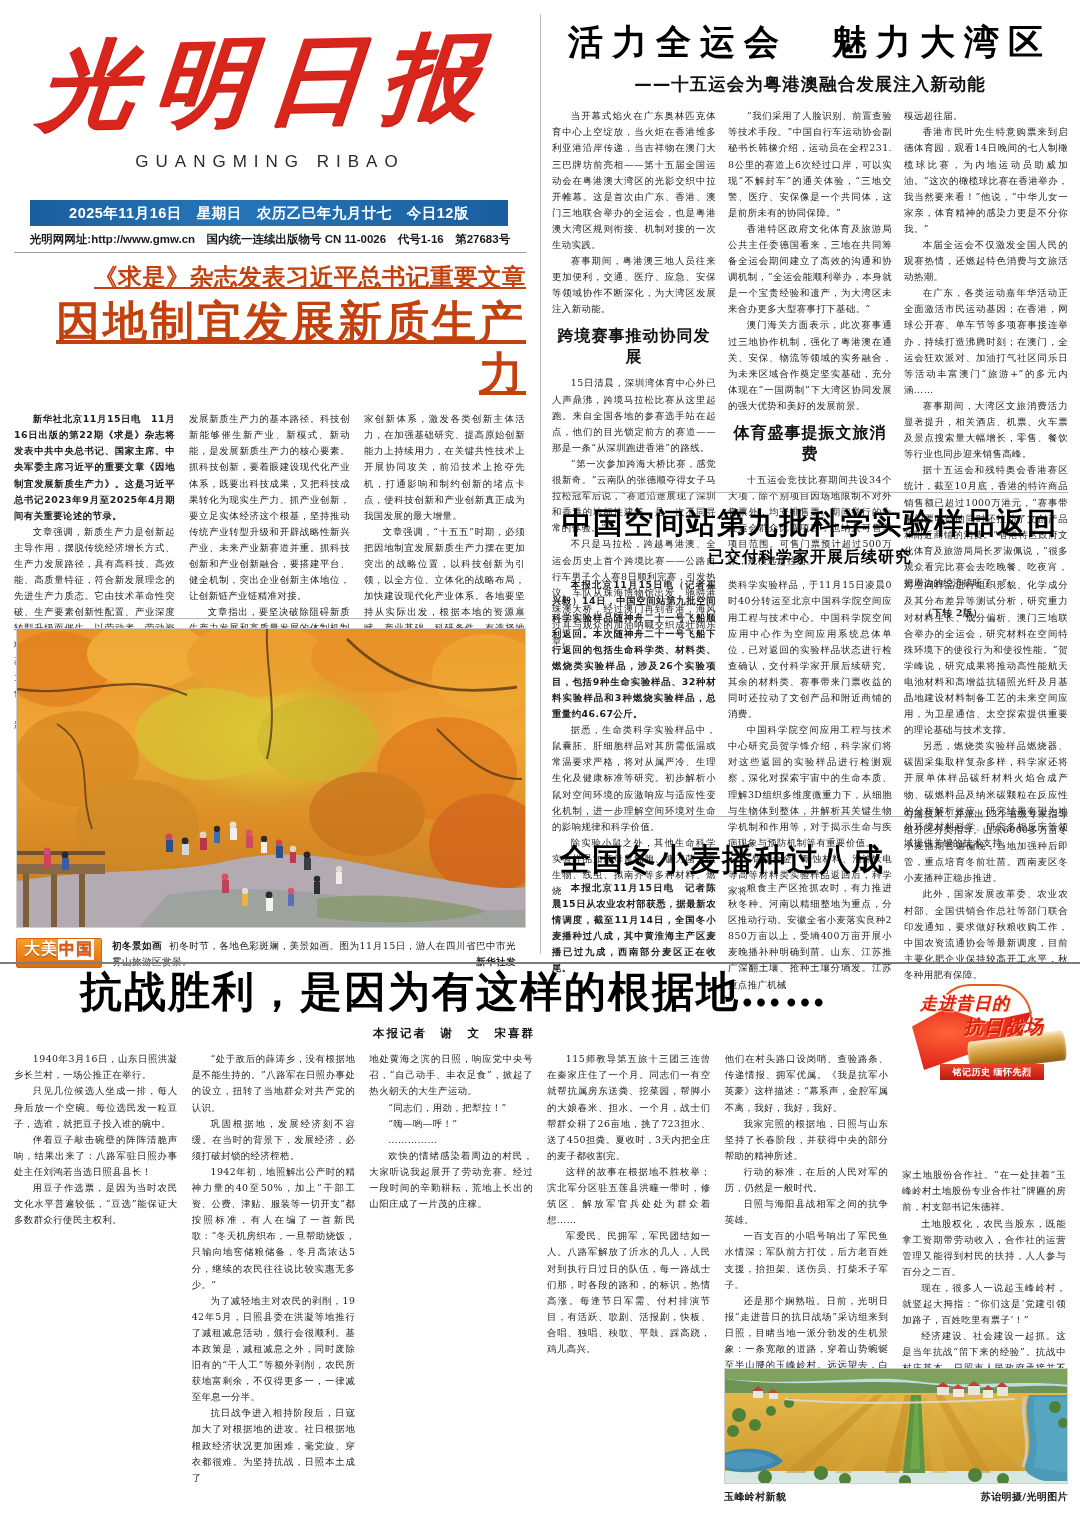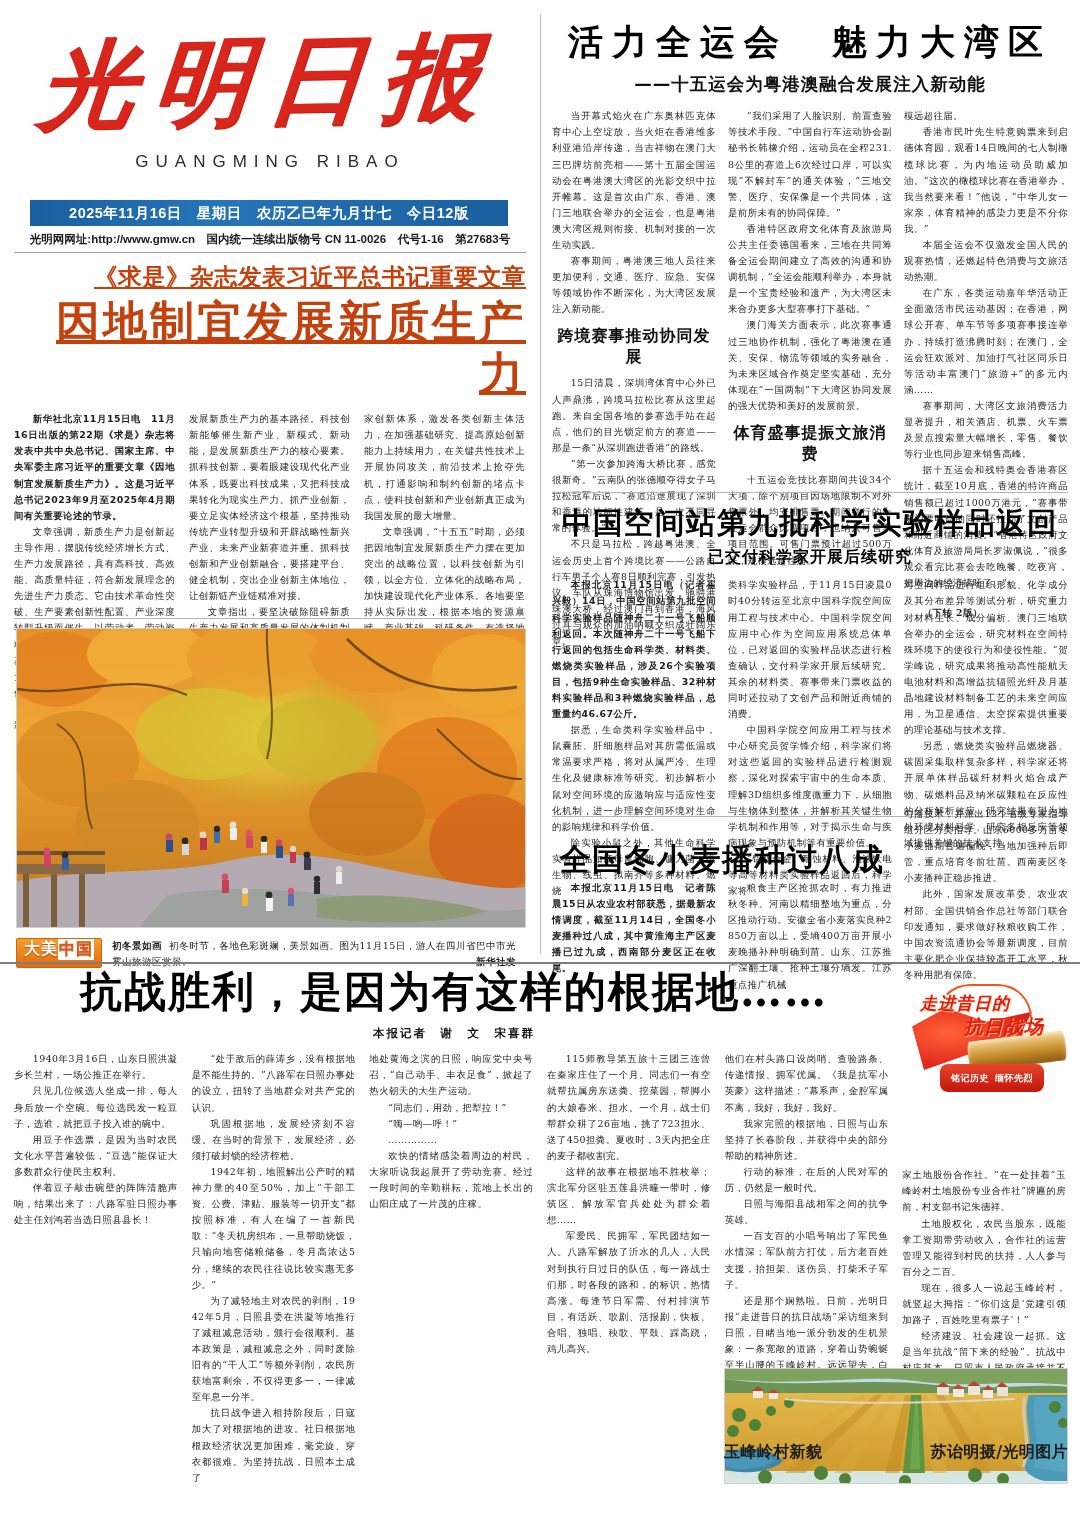--- a/index.html
+++ b/index.html
@@ -158,37 +158,37 @@
     text-shadow: 1px 1px 0 rgba(255,200,150,.8);
   }
   .camp-l1 { left: 14px; top: 22px; font-size: 17px; letter-spacing: 1px; }
   .camp-l2 { left: 58px; top: 44px; font-size: 19px; letter-spacing: 1px; }
   .camp-arc {
     position: absolute; left: 30px; top: 14px; width: 96px; height: 34px;
     border: 2.5px solid #e85a1a; border-bottom: none; border-radius: 50px 50px 0 0;
     border-left-color: transparent;
   }
   .camp-tag {
-    position: absolute; left: 34px; top: 94px; width: 104px; height: 28px;
+    position: absolute; left: 34px; top: 94px; width: 104px; height: 16px;
     background: linear-gradient(180deg,#e8452a,#c2160c);
-    border-radius: 8px; display:flex; align-items:center; justify-content:center;
+    border-radius: 0; display:flex; align-items:center; justify-content:center;
     color:#fff; font-size: 9px; font-weight:700; letter-spacing:.5px;
-    font-family:Liberation Mono, monospace;
+    font-family:Liberation Sans, sans-serif;
   }
 
   .hr-thin { position:absolute; border-top:1px solid #b5b5b5; }
   .hr-thick { position:absolute; border-top:2px solid #7d7d7d; }
 
   
   .bphoto { position: absolute; left: 724px; top: 1368px; width: 344px; height: 116px;
     border: 1px solid #d0d0d0; overflow:hidden; }
-  .bphoto-cap { position:absolute; left:724px; top:1442px; width:344px;
+  .bphoto-cap { position:absolute; left:724px; top:1490px; width:344px;
     display:flex; justify-content:space-between;
     font-family:"DejaVu Serif","Liberation Serif",serif;
-    font-size: 16px; font-weight:700; color:#1c1c1c; letter-spacing:.4px; }
+    font-size: 10px; font-weight:700; color:#1c1c1c; letter-spacing:.4px; }
 </style>
 </head>
 <body>
 
 <div class="page">
 
   <div class="masthead">
     <div class="logo-wrap">
       <div class="logo-cn">光明日报</div>
     </div>
@@ -435,22 +435,22 @@
 
   <div class="bf">
     <div class="h-song bf-title" style="width:880px;margin-left:14px;">抗战胜利，是因为有这样的根据地……</div>
     <div class="bf-byline" style="width:880px;margin-left:14px;">本报记者　谢　文　宋喜群</div>
 
     <div class="bf-cols">
       <div>
         <div class="col">
           <p>1940年3月16日，山东日照洪凝乡长兰村，一场公推正在举行。</p>
           <p>只见几位候选人坐成一排，每人身后放一个空碗。每位选民发一粒豆子，选谁，就把豆子投入谁的碗中。</p>
+          <p>伴着豆子敲击碗壁的阵阵清脆声响，结果出来了：八路军驻日照办事处主任刘鸿若当选日照县县长！</p>
           <p>用豆子作选票，是因为当时农民文化水平普遍较低，“豆选”能保证大多数群众行使民主权利。</p>
-          <p>伴着豆子敲击碗壁的阵阵清脆声响，结果出来了：八路军驻日照办事处主任刘鸿若当选日照县县长！</p>
         </div>
       </div>
       <div>
         <div class="col">
           <p>“处于敌后的薛涛乡，没有根据地是不能生持的。”八路军在日照办事处的设立，扭转了当地群众对共产党的认识。</p>
           <p>巩固根据地，发展经济刻不容缓。在当时的背景下，发展经济，必须打破封锁的经济桎梏。</p>
           <p>1942年初，地照解出公产时的精神力量的40至50%，加上“干部工资、公费、津贴、服装等一切开支”都按照标准，有人在编了一首新民歌：“冬天机房织布，一旦帮助烧饭，只输向地窖储粮储备，冬月高浓达5分，继续的农民往往说比较实惠无多少。”</p>
           <p>为了减轻地主对农民的剥削，1942年5月，日照县委在洪凝等地推行了减租减息活动，颁行会很顺利。基本政策是，减租减息之外，同时废除旧有的“干人工”等额外剥削，农民所获地富剩余，不仅得更多一，一律减至年息一分半。</p>
           <p>抗日战争进入相持阶段后，日寇加大了对根据地的进攻。社日根据地根政经济状况更加困难，毫党旋、穿衣都很难。为坚持抗战，日照本土成了</p>
         </div>

